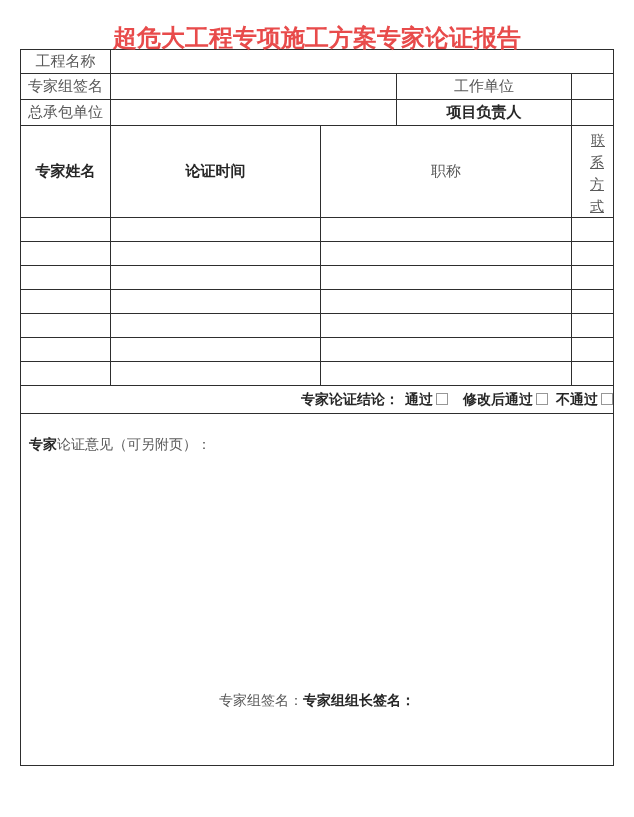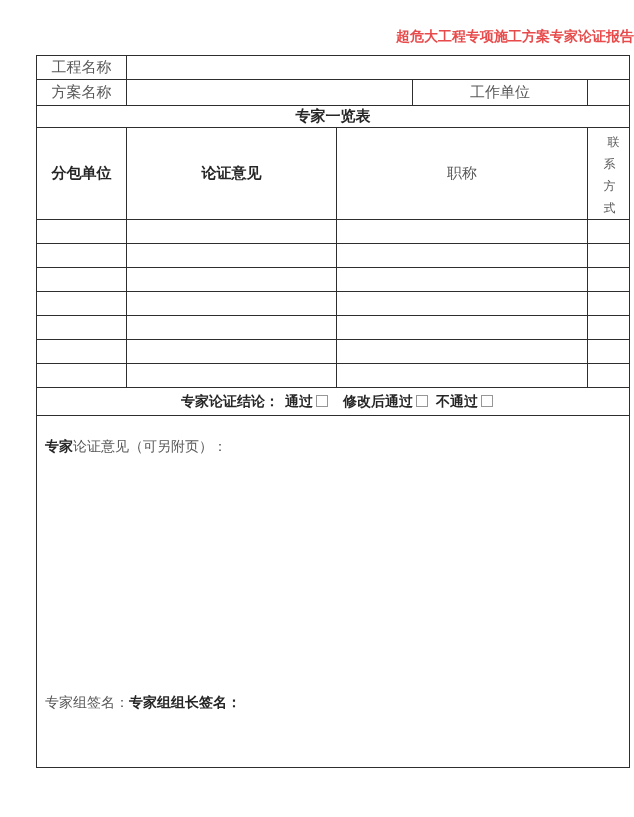--- a/index.html
+++ b/index.html
@@ -4,33 +4,33 @@
 <style>
   html,body{margin:0;padding:0;background:#ffffff;}
   body{
     width:634px;height:817px;
     font-family:"DejaVu Sans","Liberation Sans",sans-serif;
     color:#595959;
   }
   .page{position:relative;width:634px;height:817px;overflow:hidden;}
   .title{
     margin:0;
-    padding-top:28px;
+    padding-top:22px;
     height:27px;
-    text-align:right;
+    text-align:center;
     font-family:"DejaVu Serif","Liberation Serif",serif;
-    font-size:14px;
+    font-size:24px;
     font-weight:bold;
     color:#e84b4b;
   }
   table.report{
     border-collapse:collapse;
     table-layout:fixed;
     width:593px;
-    margin-left:36px;
+    margin-left:20px;
   }
   td{
     border:1px solid #2e2e2e;
     padding:0;
     font-size:15px;
     color:#595959;
     vertical-align:middle;
     overflow:hidden;
   }
   .lbl{text-align:center;}
@@ -38,27 +38,28 @@
   .center{text-align:center;}
   
   .h24{height:24px}.h26{height:26px}.h23{height:23px}.h22{height:22px}
   .hhdr{height:91px}.hrow{height:24px}.hconcl{height:28px}.hopin{height:352px}
   
   .contact-hd{vertical-align:top;}
   .contact-hd .wrap{
     padding:3px 9px 0 11px;
     text-indent:8px;
     line-height:22px;
-    font-size:12px;
-    text-align:center;
+    font-size:14px;
+    text-align:right;
     word-break:break-all;
+    text-decoration:underline;
   }
   
   .concl{
-    text-align:center;
+    text-align:right;
     padding-left:8px;
     font-size:14px;
     font-weight:bold;
     color:#262626;
   }
   .concl .opt{white-space:nowrap;}
   .concl .opt1{margin-left:6px;}
   .concl .opt2{margin-left:15px;}
   .concl .opt3{margin-left:8px;}
   .cb{
@@ -69,21 +70,21 @@
     vertical-align:-1px;
     background:#fff;
   }
   
   .opinion{
     vertical-align:top;
     text-align:left;
     padding:22px 8px 0 8px;
     font-size:14px;
   }
-  .opinion .sig-line{margin-top:238px;font-size:14px;}
+  .opinion .sig-line{margin-top:238px;font-size:14px;text-align:center;}
   .reg{font-weight:normal;color:#595959;}
 </style>
 </head>
 <body>
 
 <div class="page">
 
   <h1 class="title">超危大工程专项施工方案专家论证报告</h1>
 
   <table class="report">
@@ -94,33 +95,36 @@
       <col style="width:175px">
       <col style="width:42px">
     </colgroup>
     <tbody>
 
       <tr class="h24">
         <td class="lbl">工程名称</td>
         <td colspan="4"></td>
       </tr>
       <tr class="h26">
-        <td class="lbl">方案名称</td>
+        <td class="lbl">专家组签名</td>
         <td colspan="2"></td>
         <td class="lbl">工作单位</td>
         <td></td>
       </tr>
-
-      <tr class="h22">
-        <td colspan="5" class="center bold">专家一览表</td>
+      <tr class="h26">
+        <td class="lbl">总承包单位</td>
+        <td colspan="2"></td>
+        <td class="lbl bold">项目负责人</td>
+        <td></td>
       </tr>
 
+
       <tr class="hhdr">
-        <td class="lbl bold">分包单位</td>
-        <td class="lbl bold">论证意见</td>
+        <td class="lbl bold">专家姓名</td>
+        <td class="lbl bold">论证时间</td>
         <td colspan="2" class="lbl">职称</td>
         <td class="contact-hd">
           <div class="wrap">联系方式</div>
         </td>
       </tr>
 
       <tr class="hrow">
           <td></td>
           <td></td>
           <td colspan="2"></td>

